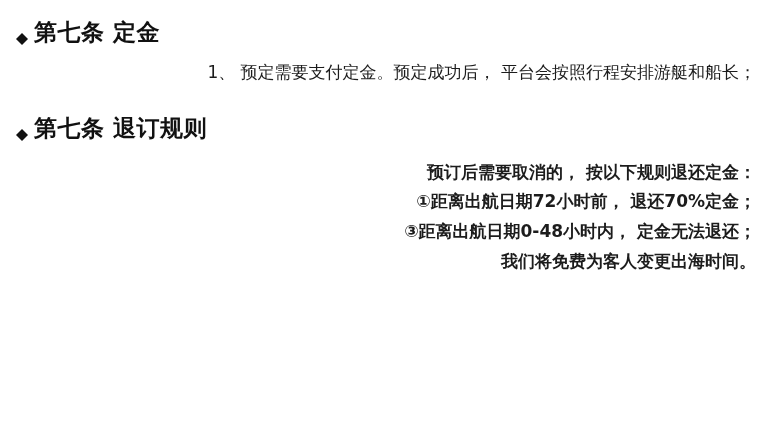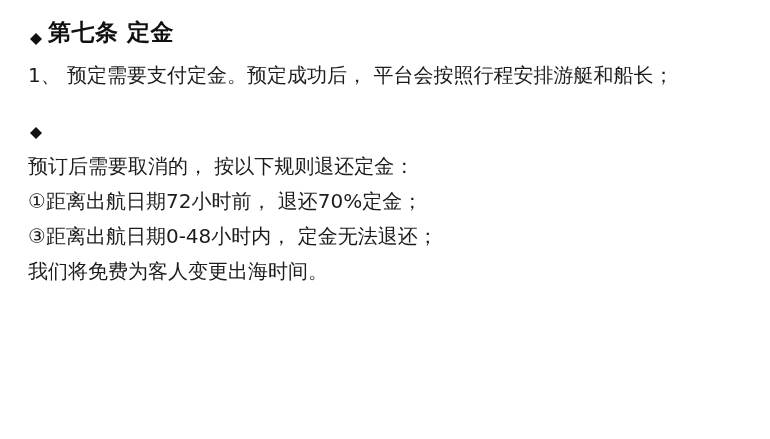--- a/index.html
+++ b/index.html
@@ -11,22 +11,23 @@
     height: 439px;
     background: #ffffff;
     font-family: "DejaVu Sans", "Liberation Sans", sans-serif;
     color: #1a1a1a;
     overflow: hidden;
   }
   .page {
     box-sizing: border-box;
     width: 770px;
     height: 439px;
-    padding: 12px 14px 0 28px;
+    padding: 12px 14px 0 14px;
     position: relative;
+    text-align: right;
   }
   .section {
     margin: 0;
   }
   .section-heading {
     display: flex;
     align-items: center;
     font-size: 23px;
     font-weight: bold;
     letter-spacing: 0.5px;
@@ -38,21 +39,21 @@
     display: inline-block;
     width: 16px;
     height: 16px;
     margin-right: 4px;
     flex: 0 0 auto;
   }
   .heading-text {
     white-space: pre;
   }
   .body-text {
-    font-size: 20px;
+    font-size: 17px;
     line-height: 1.75;
     color: #1c1c1c;
     margin: 0;
   }
   .para {
     margin: 0;
     padding: 0;
     text-indent: 0;
   }
   .section-one {
@@ -62,20 +63,21 @@
     margin-top: 10px;
   }
   .section-two {
     margin-top: 26px;
   }
   .section-two .body-text {
     margin-top: 14px;
   }
   .list-line {
     white-space: nowrap;
+    font-weight: bold;
   }
 </style>
 </head>
 <body>
 
 <div class="page">
 
   <div class="section section-one">
     <div class="section-heading">
       <span class="diamond-icon">
@@ -90,20 +92,21 @@
     </div>
   </div>
 
   <div class="section section-two">
     <div class="section-heading">
       <span class="diamond-icon">
         <svg width="16" height="16" viewBox="0 0 16 16" aria-hidden="true">
           <polygon points="8,2 14,8 8,14 2,8" fill="#111111"></polygon>
         </svg>
       </span>
+      <span class="heading-text">第七条 退订规则</span>
     </div>
     <div class="body-text">
       <p class="para list-line">预订后需要取消的， 按以下规则退还定金：</p>
       <p class="para list-line">①距离出航日期72小时前， 退还70%定金；</p>
       <p class="para list-line">③距离出航日期0-48小时内， 定金无法退还；</p>
       <p class="para list-line">我们将免费为客人变更出海时间。</p>
     </div>
   </div>
 
 </div>

